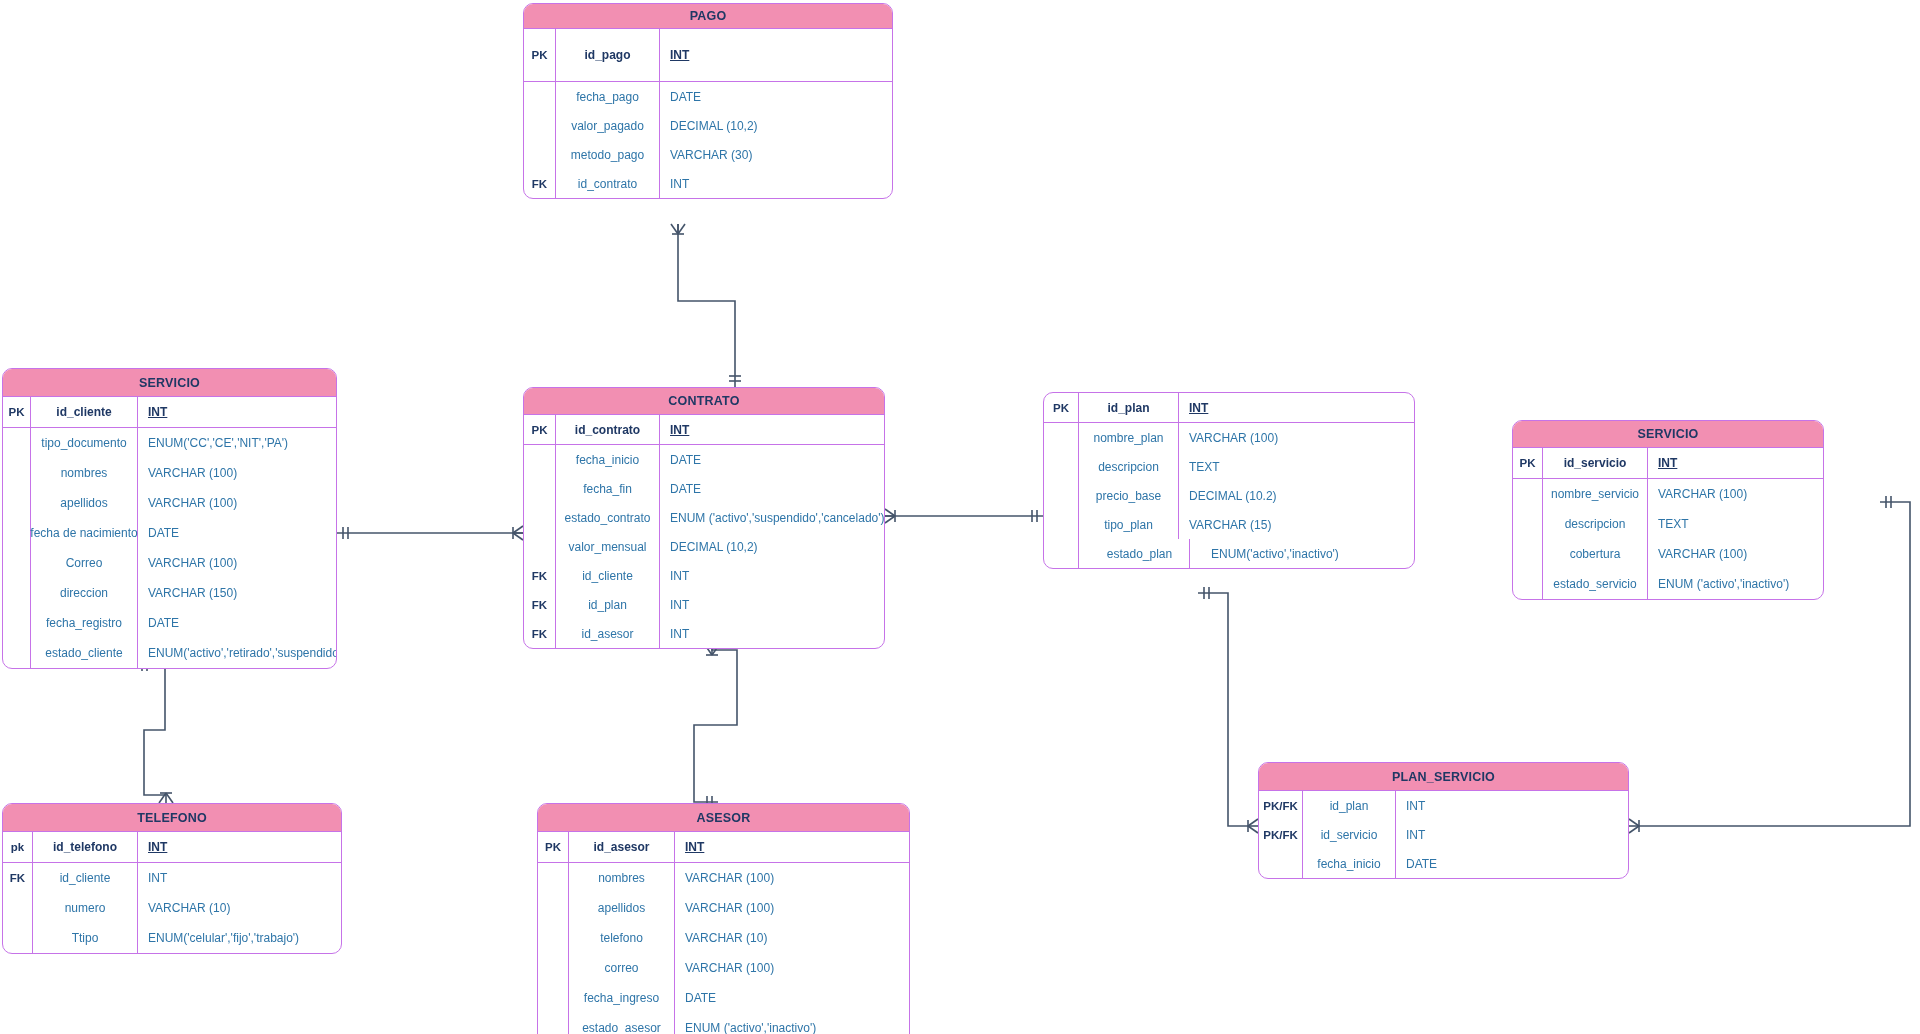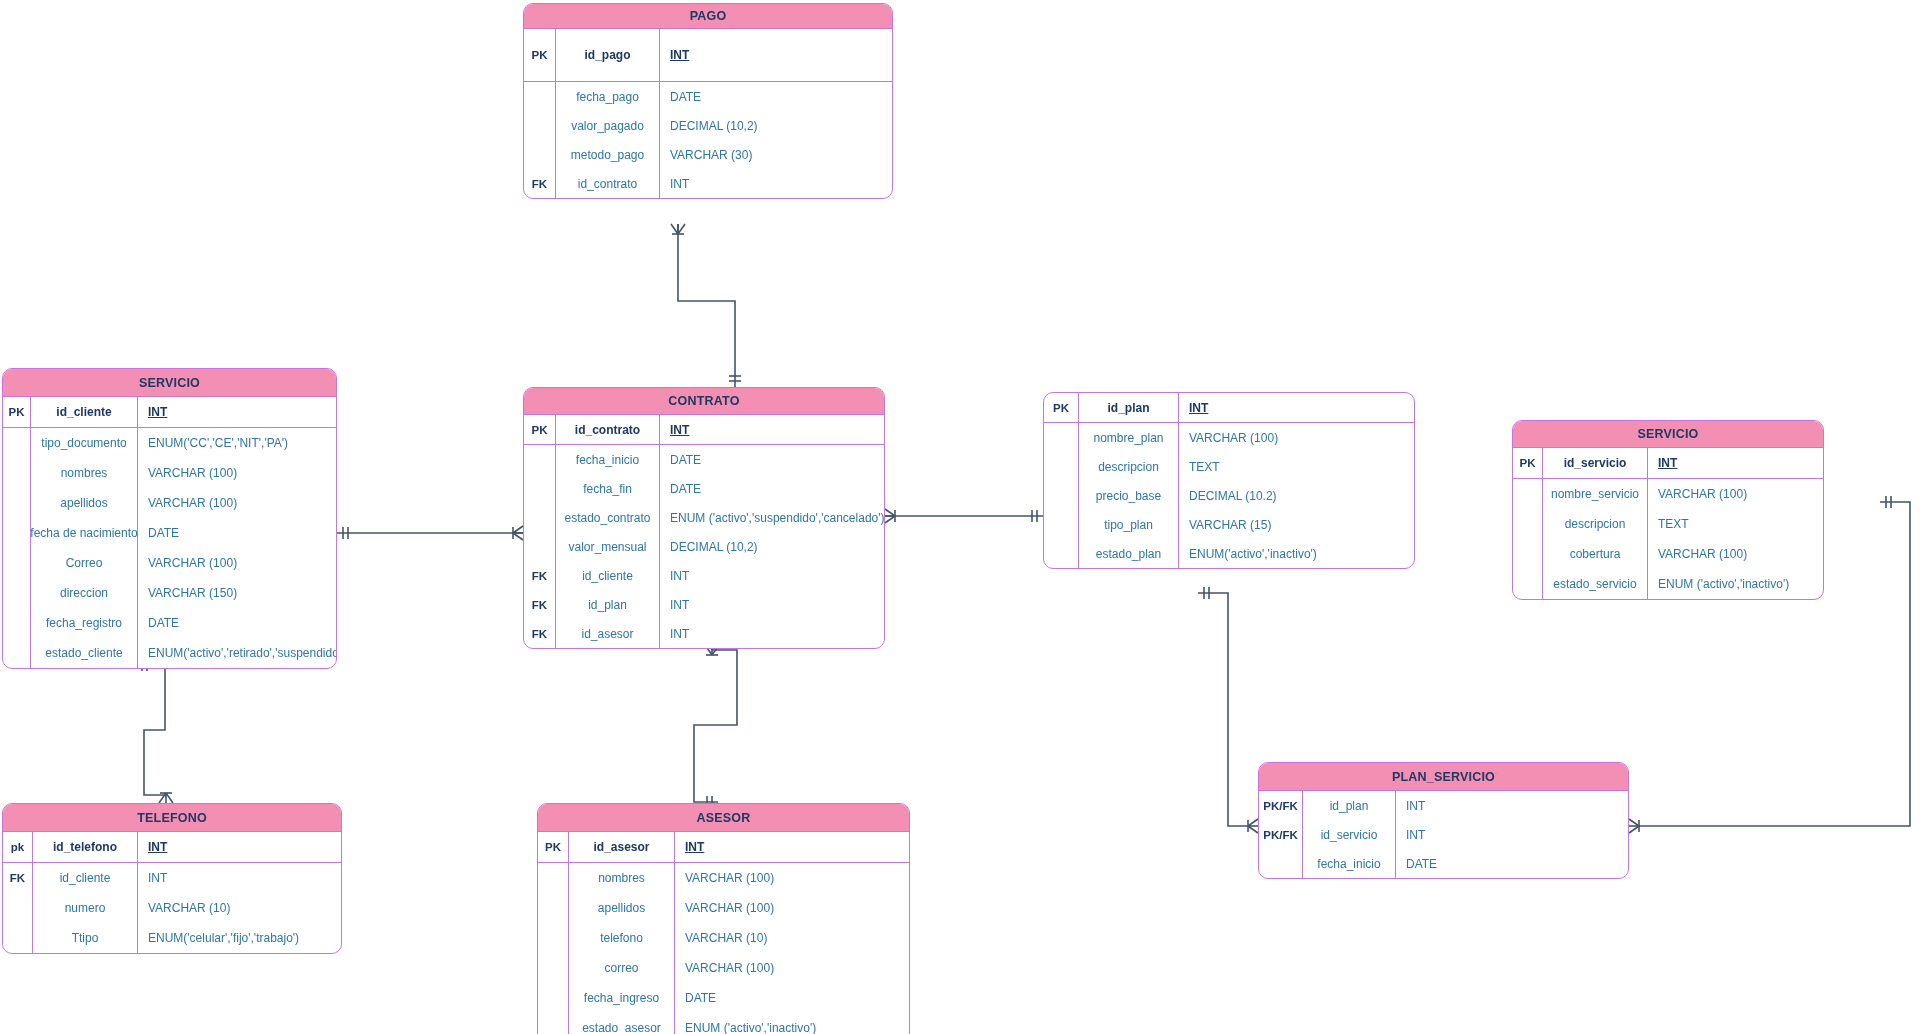--- a/index.html
+++ b/index.html
@@ -244,21 +244,21 @@
         <div class="erow" style="grid-template-columns: 35px 100px 1fr; height: 29px;">
           <div class="cell ck"></div>
           <div class="cell cf">precio_base</div>
           <div class="cell ct">DECIMAL (10.2)</div>
         </div>
         <div class="erow" style="grid-template-columns: 35px 100px 1fr; height: 29px;">
           <div class="cell ck"></div>
           <div class="cell cf">tipo_plan</div>
           <div class="cell ct">VARCHAR (15)</div>
         </div>
-        <div class="erow" style="grid-template-columns: 35px 100px 1fr; height: 29px;">
+        <div class="erow" style="grid-template-columns: 35px 100px 1fr; height: 29px; gap: 11px;">
           <div class="cell ck"></div>
           <div class="cell cf">estado_plan</div>
           <div class="cell ct">ENUM('activo','inactivo')</div>
         </div>
       </div>
       <div class="entity" style="left: 1512px; top: 420px; width: 312px;">
         <div class="ehead" style="height: 26px;">SERVICIO</div>
         <div class="erow pk pksep" style="grid-template-columns: 30px 105px 1fr; height: 30px;">
           <div class="cell ck">PK</div>
           <div class="cell cf">id_servicio</div>

